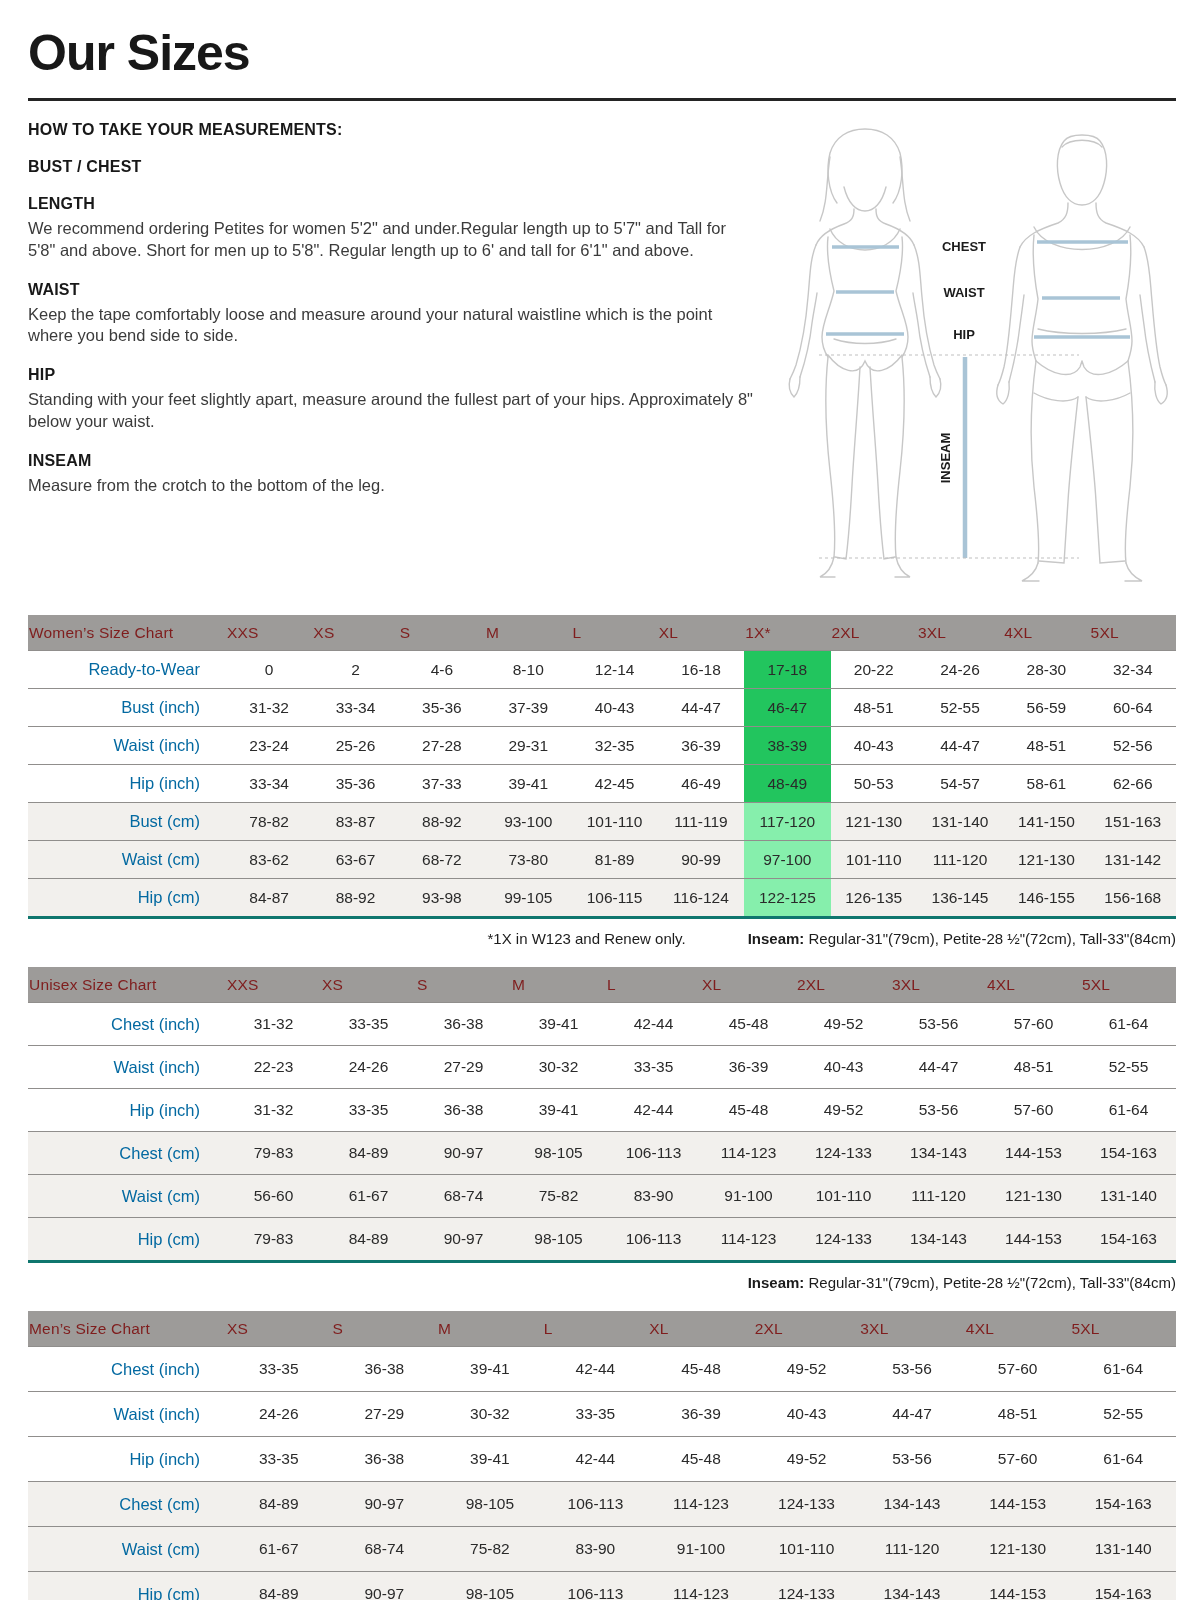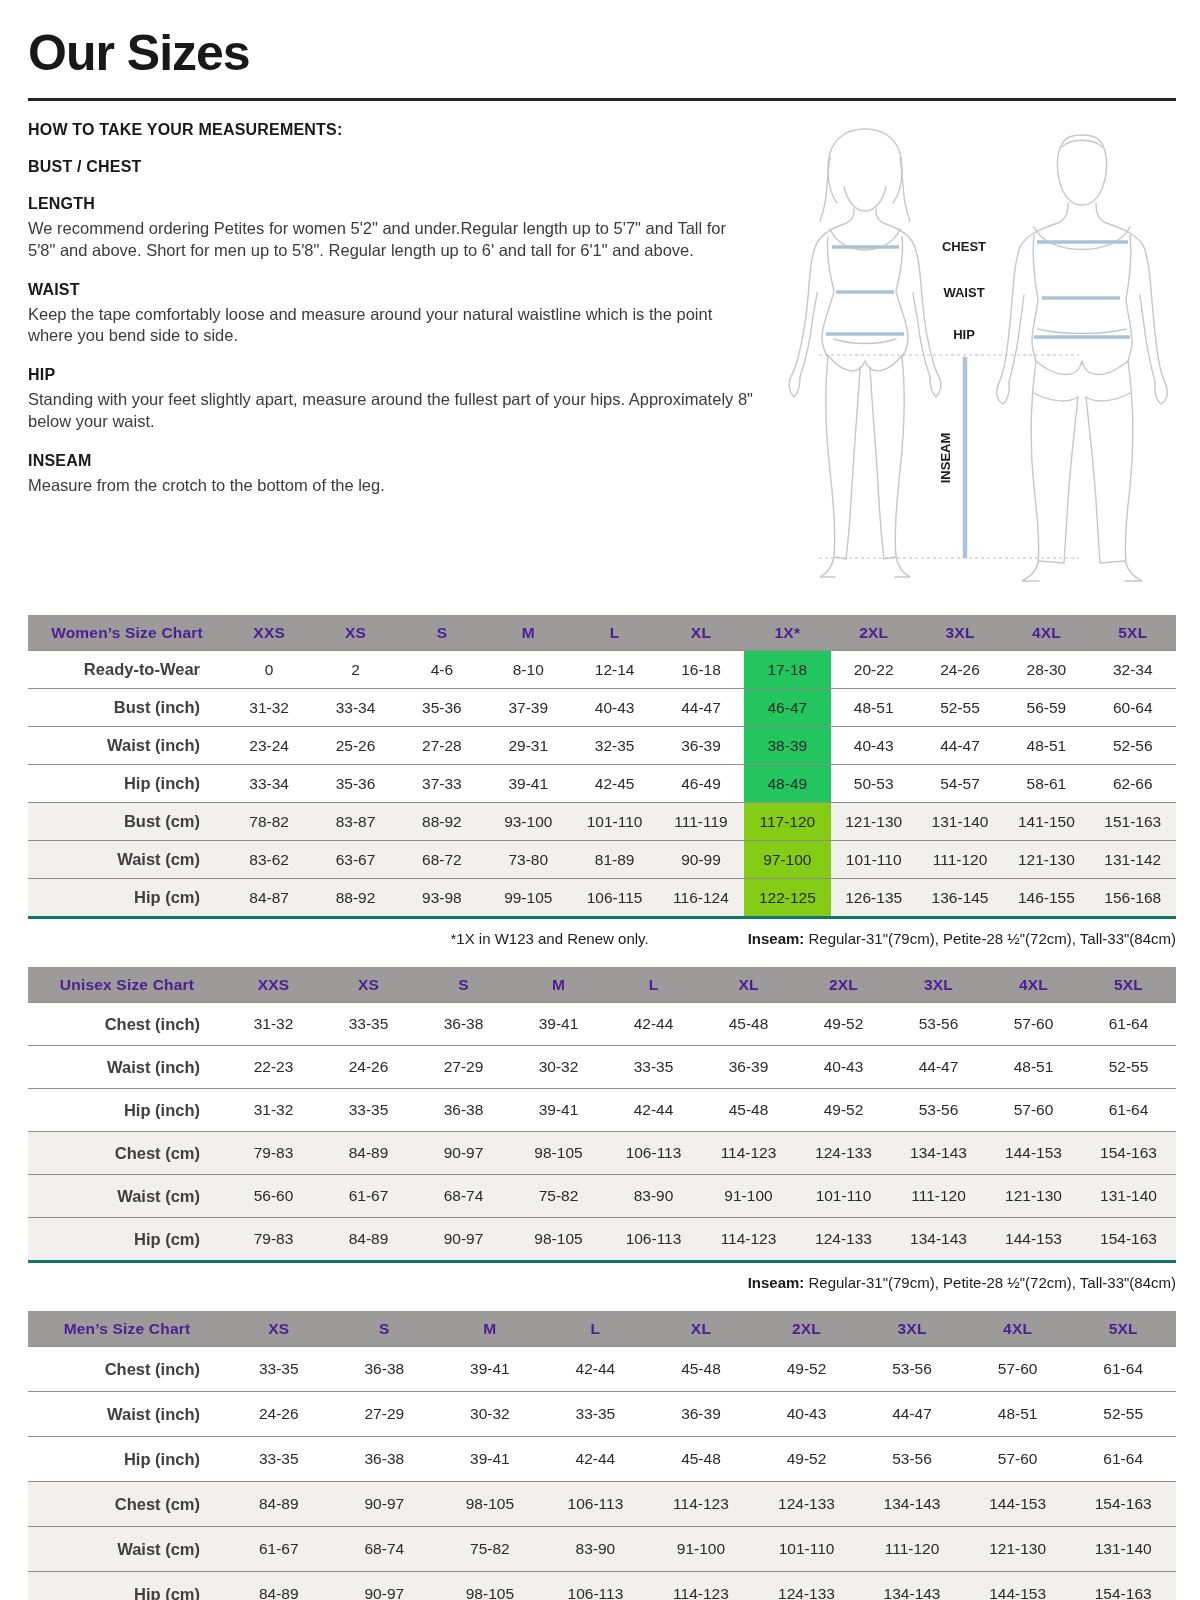--- a/index.html
+++ b/index.html
@@ -11,32 +11,32 @@
   .intro-left{width:728px;}
   .how{font-size:16px;font-weight:bold;letter-spacing:.2px;color:#181818;margin:16px 0 0 0;}
   .sec{margin-top:19px;}
   .sec h3{font-size:16px;font-weight:bold;letter-spacing:.2px;color:#181818;margin:0 0 5px 0;}
   .sec p{font-size:16.5px;line-height:1.32;color:#3b3b3b;margin:0;}
   .fig{margin-left:auto;width:404px;height:484px;}
 
   .tables{margin-top:18px;}
   .table-block{margin-bottom:20px;}
   table{width:100%;border-collapse:collapse;table-layout:fixed;}
-  thead th{background:#9d9b99;color:#4c1d95;font-size:15.5px;font-weight:bold;height:33px;text-align:center;letter-spacing:.2px;}
+  thead th{background:#9d9b99;color:#7f1d1d;font-size:15.5px;font-weight:normal;height:33px;text-align:left;letter-spacing:.2px;}
   th.lblcol{width:196px;}
   tbody td{border-top:1px solid #908e8c;text-align:center;font-size:15.5px;color:#2a2a2a;}
   tbody tr:last-child td{border-bottom:3px solid #0f766e;}
-  td.rlabel{text-align:right;padding-right:26px;font-weight:bold;font-size:16.5px;color:#404040;}
+  td.rlabel{text-align:right;padding-right:26px;font-weight:normal;font-size:16.5px;color:#0369a1;}
   tr.shaded td{background:#f2f0ed;}
   td.hl{background:#22c55e;}
-  tr.shaded td.hl{background:#84cc16;}
+  tr.shaded td.hl{background:#86efac;}
   .t-women tbody td{height:35px;}
   .t-unisex tbody td{height:40px;}
   .t-men tbody td{height:42px;}
-  .footnotes{display:flex;justify-content:flex-end;align-items:baseline;gap:99px;margin-top:11px;font-size:15px;color:#1c1c1c;}
+  .footnotes{display:flex;justify-content:flex-end;align-items:baseline;gap:62px;margin-top:11px;font-size:15px;color:#1c1c1c;}
   .footnotes .bold{font-weight:bold;}
 </style>
 </head>
 <body>
 
 <div class="page">
 
   <h1 class="title">Our Sizes</h1>
   <hr class="rule">
 

